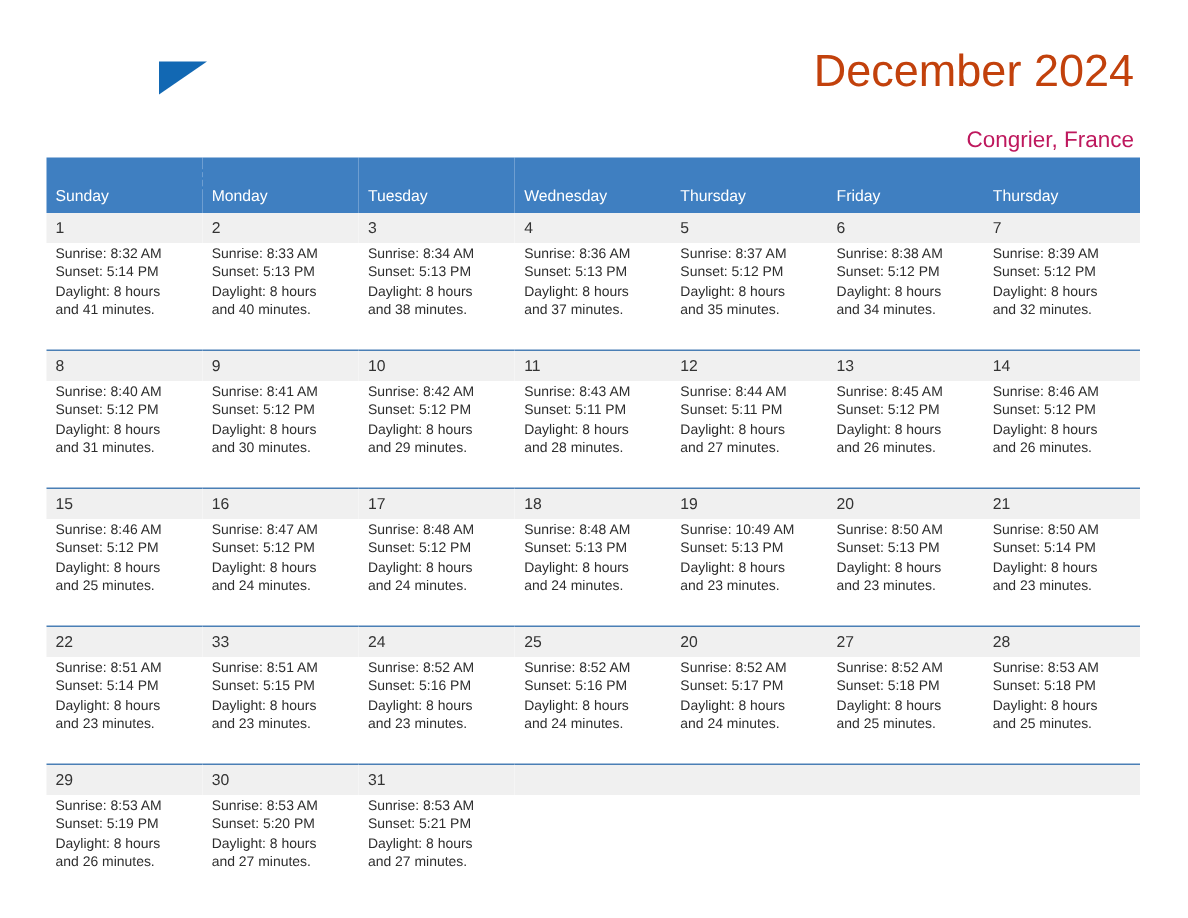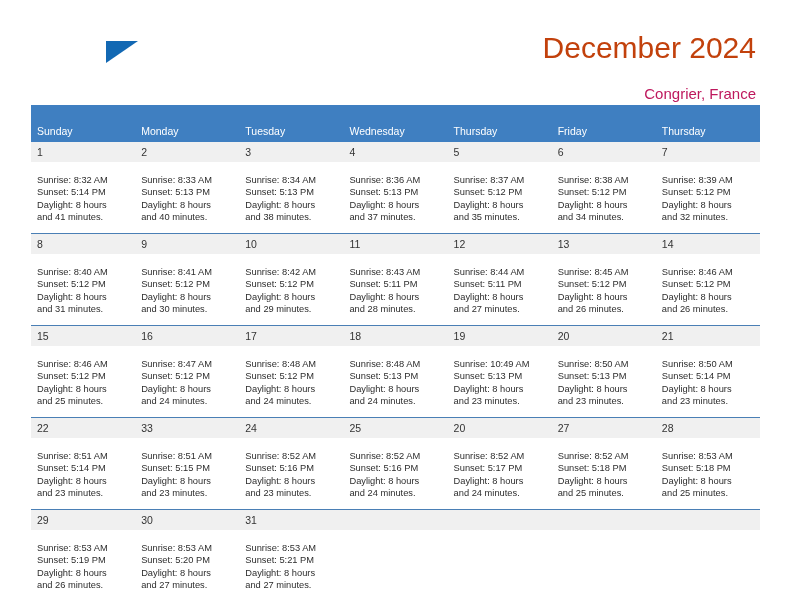--- a/index.html
+++ b/index.html
@@ -88,21 +88,21 @@
   .daynum{
     background:#f0f0f0;
     font-size:10.5px;
     line-height:12px;
     color:#333333;
     padding:4px 0 4px 6px;
     height:12px;
   }
   .cell.empty .daynum{background:#f0f0f0;}
   .lines{
-    padding:12px 0 0 6px;
+    padding:1px 0 0 6px;
   }
   .lines div{
     font-size:9.3px;
     line-height:12.4px;
     color:#2d2d2d;
     white-space:nowrap;
   }
   .spacer-row td{height:9px;background:#ffffff;border:none;}
 </style>
 </head>

